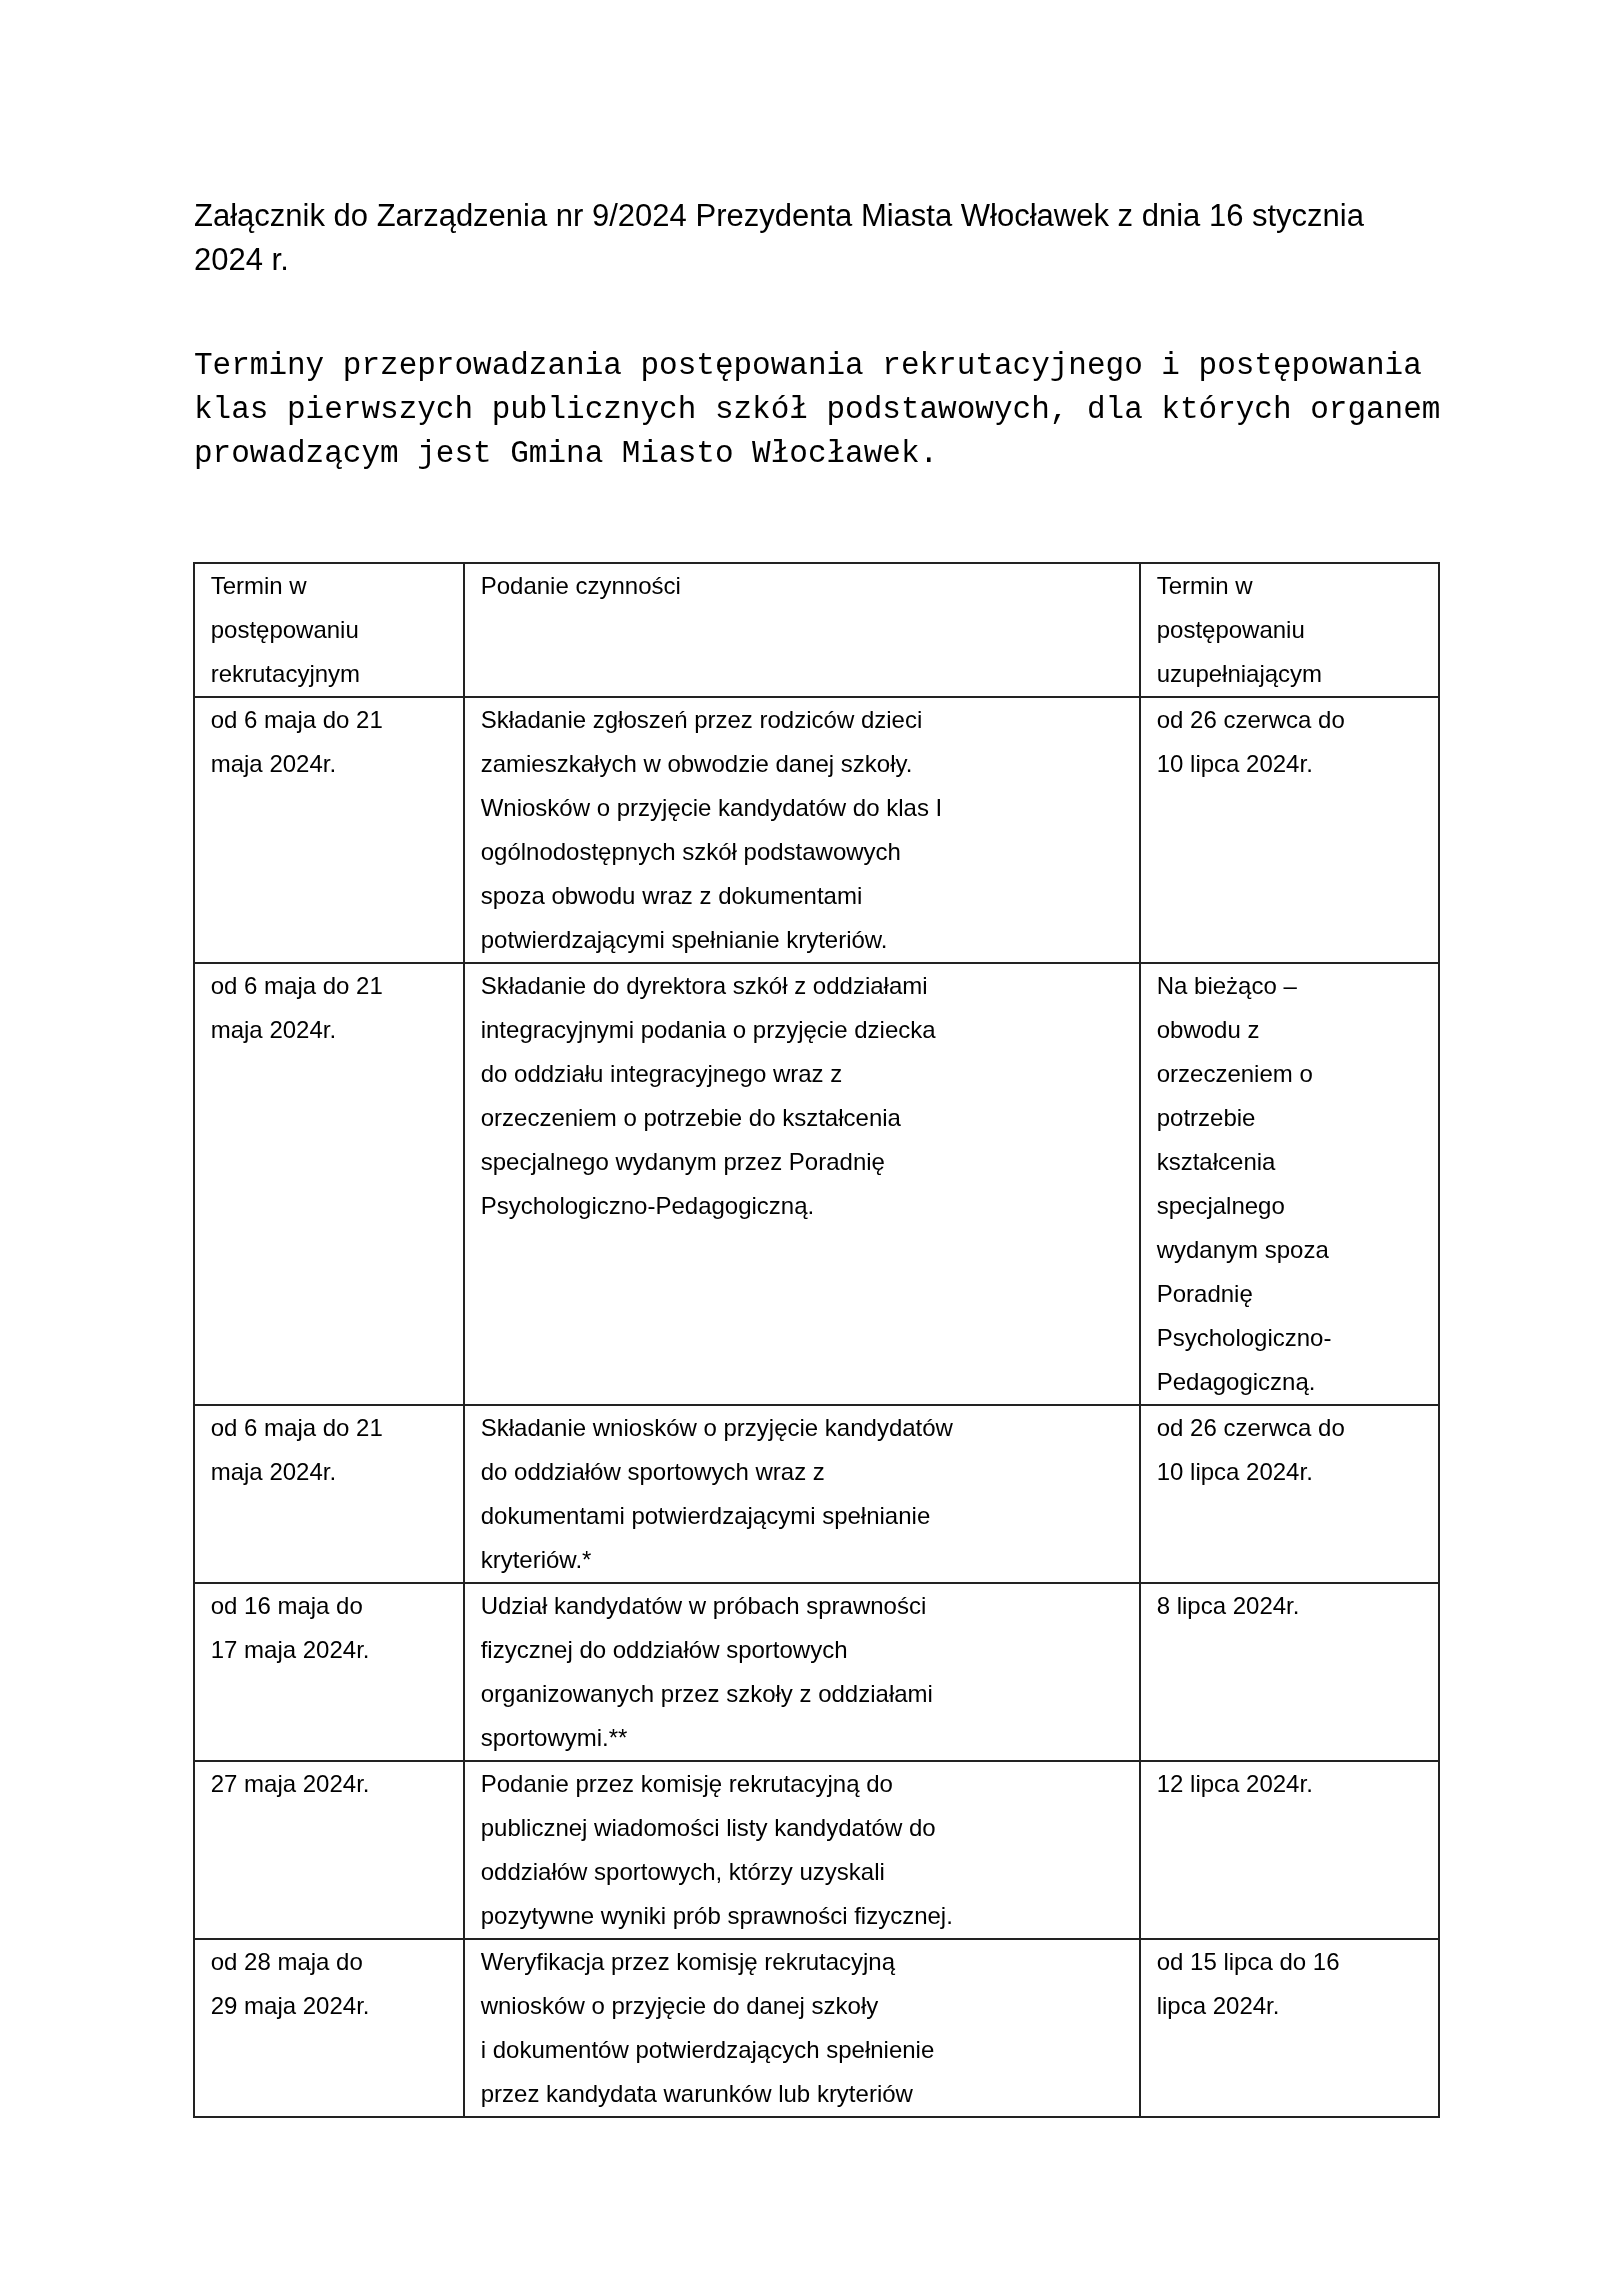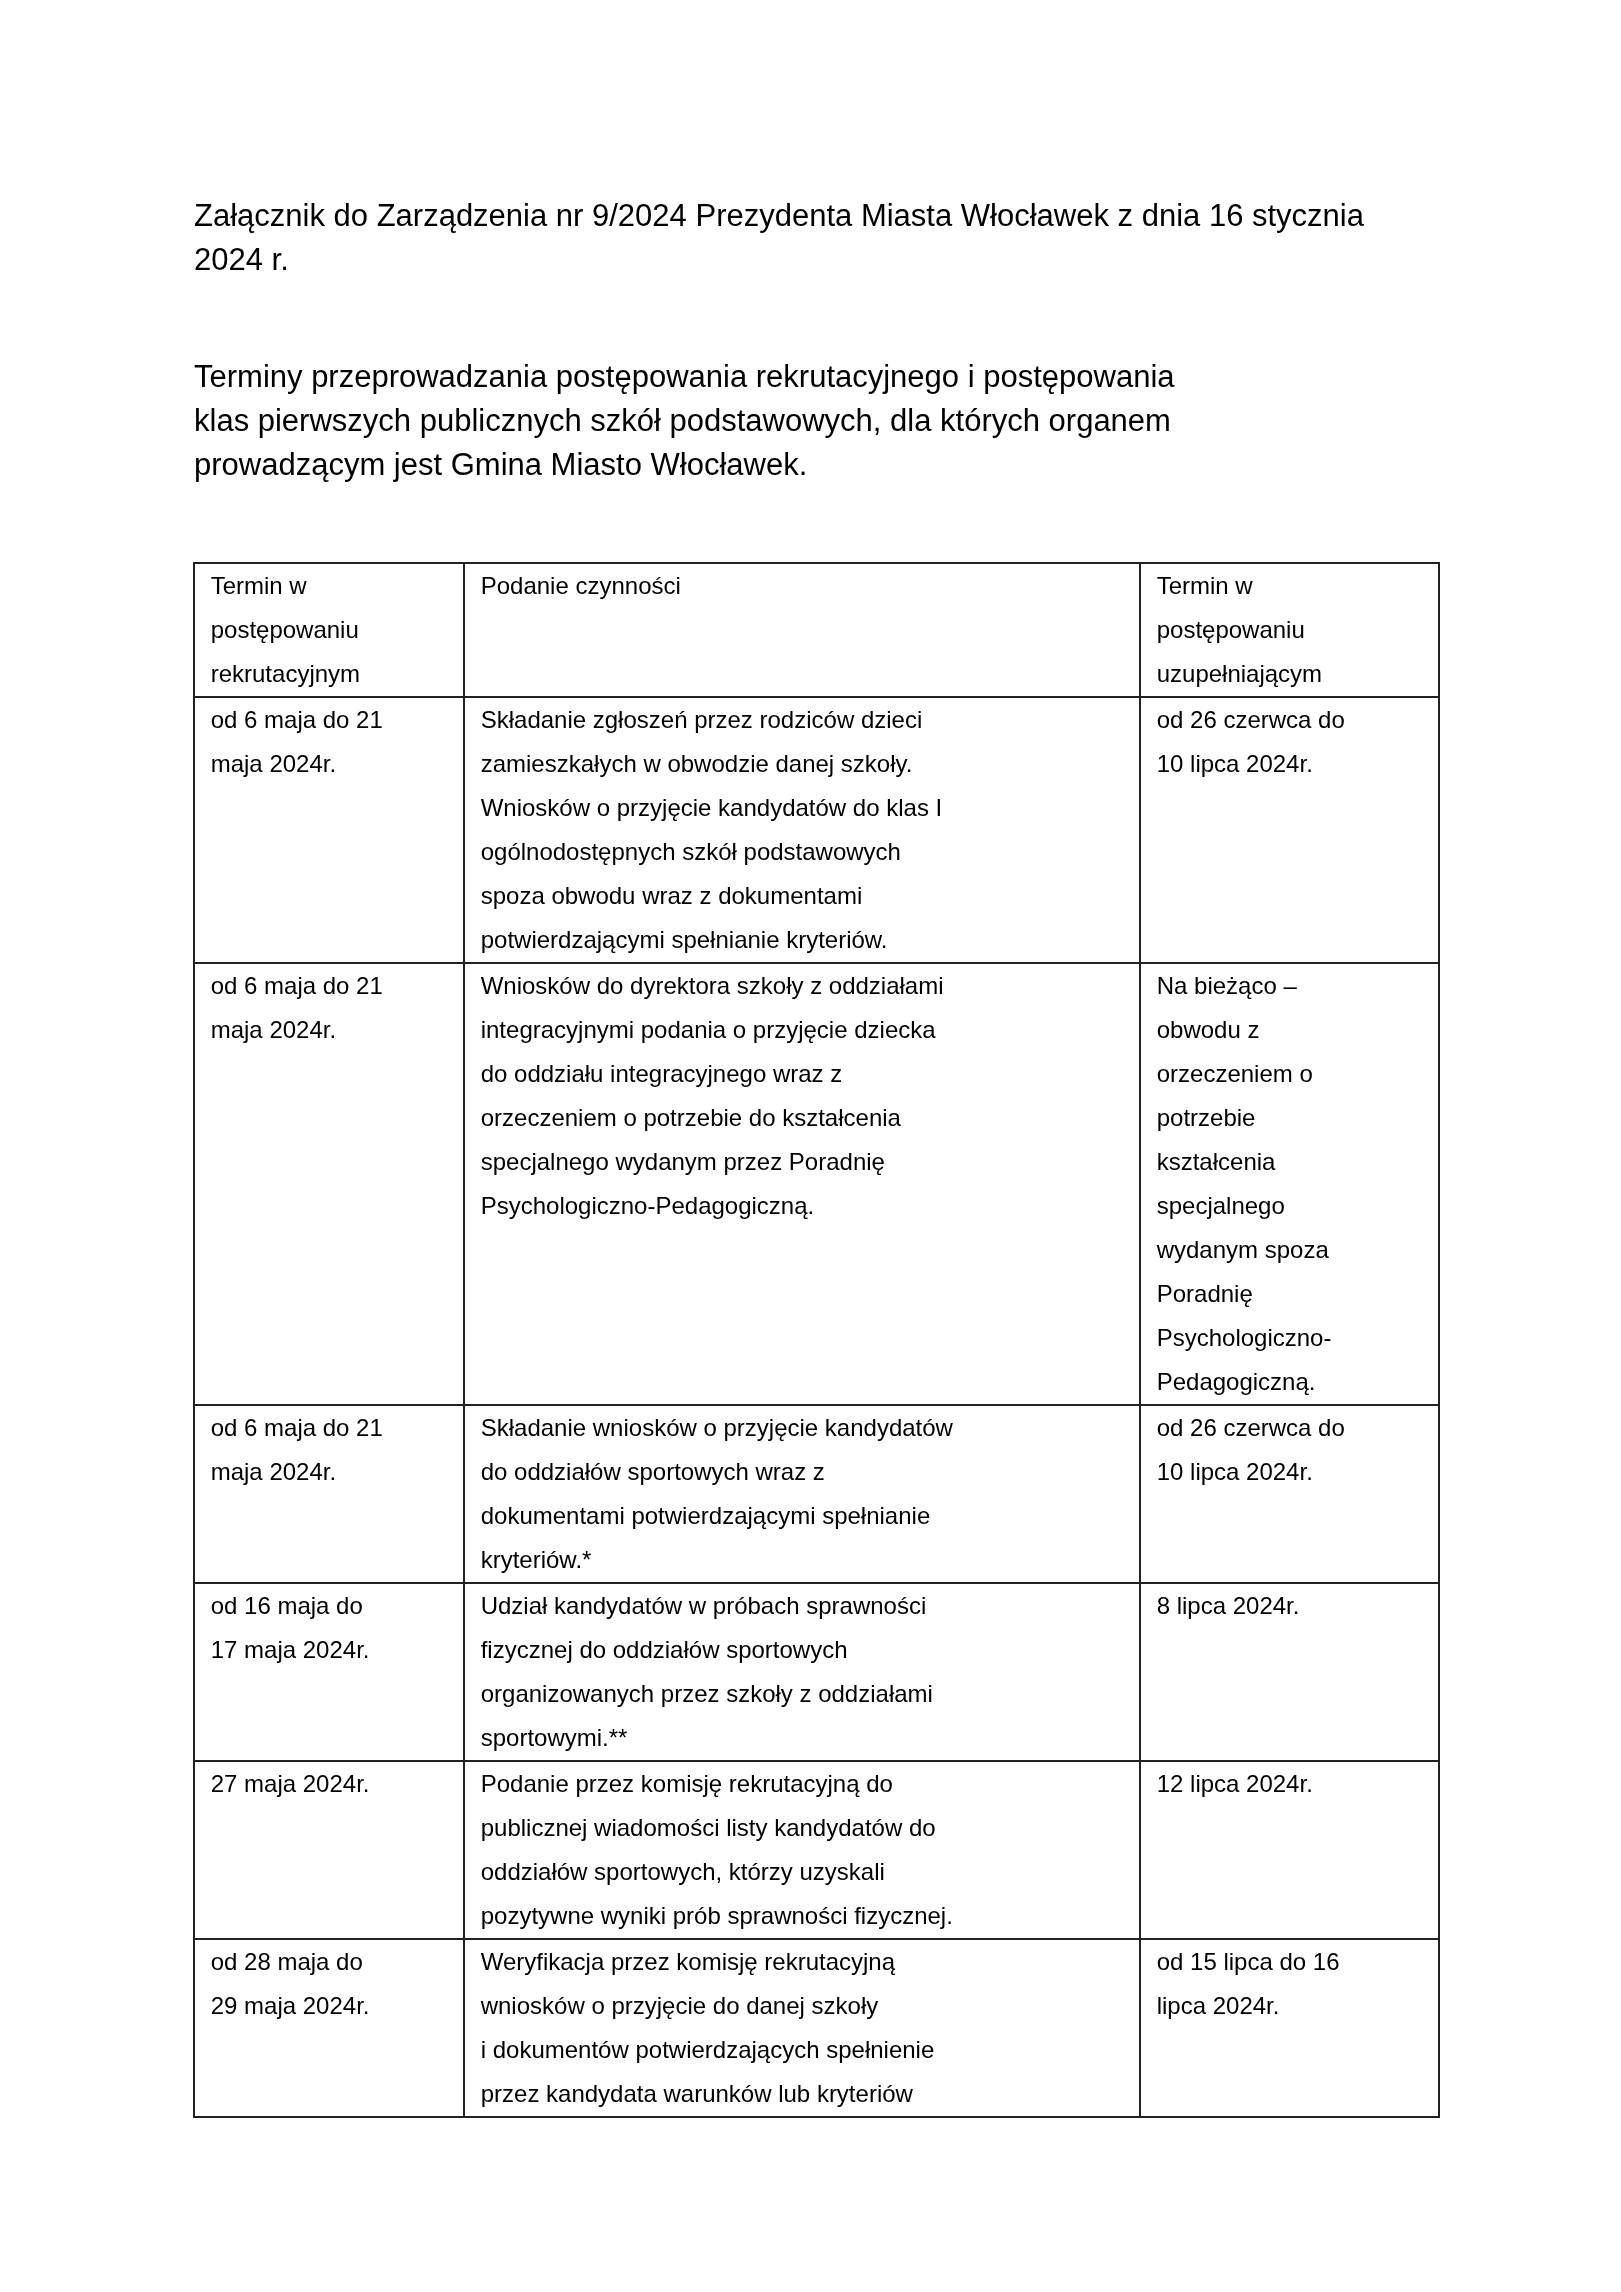--- a/index.html
+++ b/index.html
@@ -5,21 +5,21 @@
   html, body { margin: 0; padding: 0; background: #ffffff; }
   body {
     width: 1621px; height: 2293px; position: relative; overflow: hidden;
     font-family: "Liberation Sans", sans-serif; color: #000000;
   }
   .para {
     position: absolute; left: 194px; width: 1264px;
     font-size: 31px; line-height: 44px; margin: 0;
   }
   #header-para { top: 194px; }
-  #title-para { top: 355px; }
+  #title-para { top: 344px; font-family: Liberation Mono, monospace; }
   table {
     position: absolute; left: 193px; top: 562px;
     width: 1245px; border-collapse: collapse; table-layout: fixed;
     font-size: 24px; line-height: 44px;
   }
   td {
     border: 2px solid #222222; vertical-align: top;
     padding: 0 9.8px 0 15.7px; word-wrap: break-word;
   }
   col.c1 { width: 270px; }
@@ -80,21 +80,21 @@
           <span class="line">od 26 czerwca do</span>
           <span class="line">10 lipca 2024r.</span>
         </td>
     </tr>
     <tr style="height:436px">
       <td>
           <span class="line">od 6 maja do 21</span>
           <span class="line">maja 2024r.</span>
         </td>
       <td>
-          <span class="line">Wniosków do dyrektora szkoły z oddziałami</span>
+          <span class="line">Składanie do dyrektora szkół z oddziałami</span>
           <span class="line">integracyjnymi podania o przyjęcie dziecka</span>
           <span class="line">do oddziału integracyjnego wraz z</span>
           <span class="line">orzeczeniem o potrzebie do kształcenia</span>
           <span class="line">specjalnego wydanym przez Poradnię</span>
           <span class="line">Psychologiczno-Pedagogiczną.</span>
         </td>
       <td>
           <span class="line">Na bieżąco –</span>
           <span class="line">obwodu z</span>
           <span class="line">orzeczeniem o</span>

